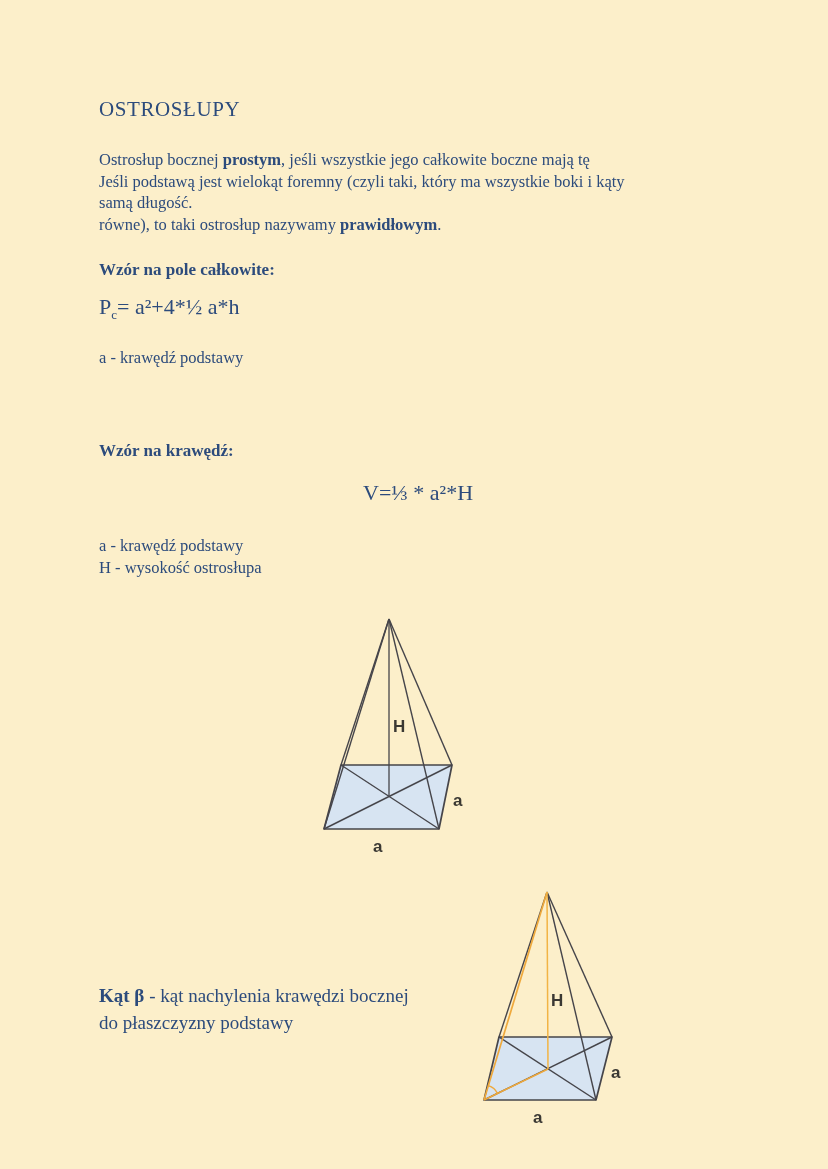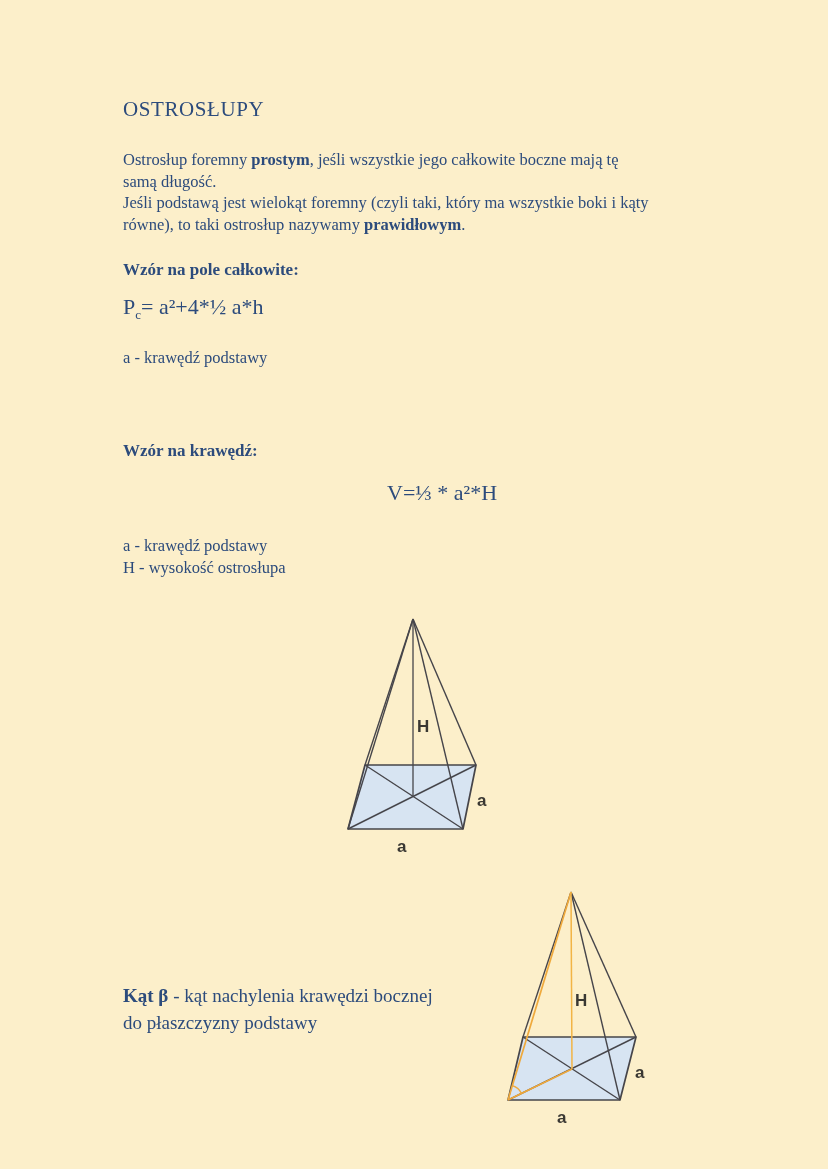--- a/index.html
+++ b/index.html
@@ -3,21 +3,21 @@
 <meta charset="utf-8">
 <style>
   html, body { margin: 0; padding: 0; }
   body {
     width: 828px; height: 1169px;
     background: #FCEFCA;
     font-family: "Liberation Serif", "DejaVu Serif", serif;
     color: #2C4B7C;
     overflow: hidden;
   }
-  .page { position: relative; width: 668px; height: 1169px; margin-left: 24px; }
+  .page { position: relative; width: 668px; height: 1169px; }
 
   .title {
     position: absolute; left: 99px; top: 97px;
     font-size: 21px; letter-spacing: 0.6px; font-weight: 400;
   }
 
   .intro { position: absolute; left: 99px; top: 149px; font-size: 16.5px; }
   .intro .line { line-height: 21.5px; white-space: nowrap; }
   .b { font-weight: 700; }
 
@@ -47,23 +47,23 @@
   .caption .line { line-height: 27px; white-space: nowrap; }
 </style>
 </head>
 <body>
 
 <div class="page">
 
   <div class="title">OSTROSŁUPY</div>
 
   <div class="intro">
-    <div class="line"><span>Ostrosłup foremny </span><span class="b">prostym</span><span>, jeśli wszystkie jego całkowite boczne mają tę</span></div>
+    <div class="line"><span>Ostrosłup bocznej </span><span class="b">prostym</span><span>, jeśli wszystkie jego całkowite boczne mają tę</span></div>
+    <div class="line"><span>Jeśli podstawą jest wielokąt foremny (czyli taki, który ma wszystkie boki i kąty</span><span class="b"></span><span></span></div>
     <div class="line"><span>samą długość.</span><span class="b"></span><span></span></div>
-    <div class="line"><span>Jeśli podstawą jest wielokąt foremny (czyli taki, który ma wszystkie boki i kąty</span><span class="b"></span><span></span></div>
     <div class="line"><span>równe), to taki ostrosłup nazywamy </span><span class="b">prawidłowym</span><span>.</span></div>
   </div>
 
   <div class="heading area">Wzór na pole całkowite:</div>
 
   <div class="formula area"><span>P</span><sub>c</sub><span>= a²+4*½ a*h</span></div>
 
   <div class="legend area">
     <div class="line">a - krawędź podstawy</div>
   </div>

